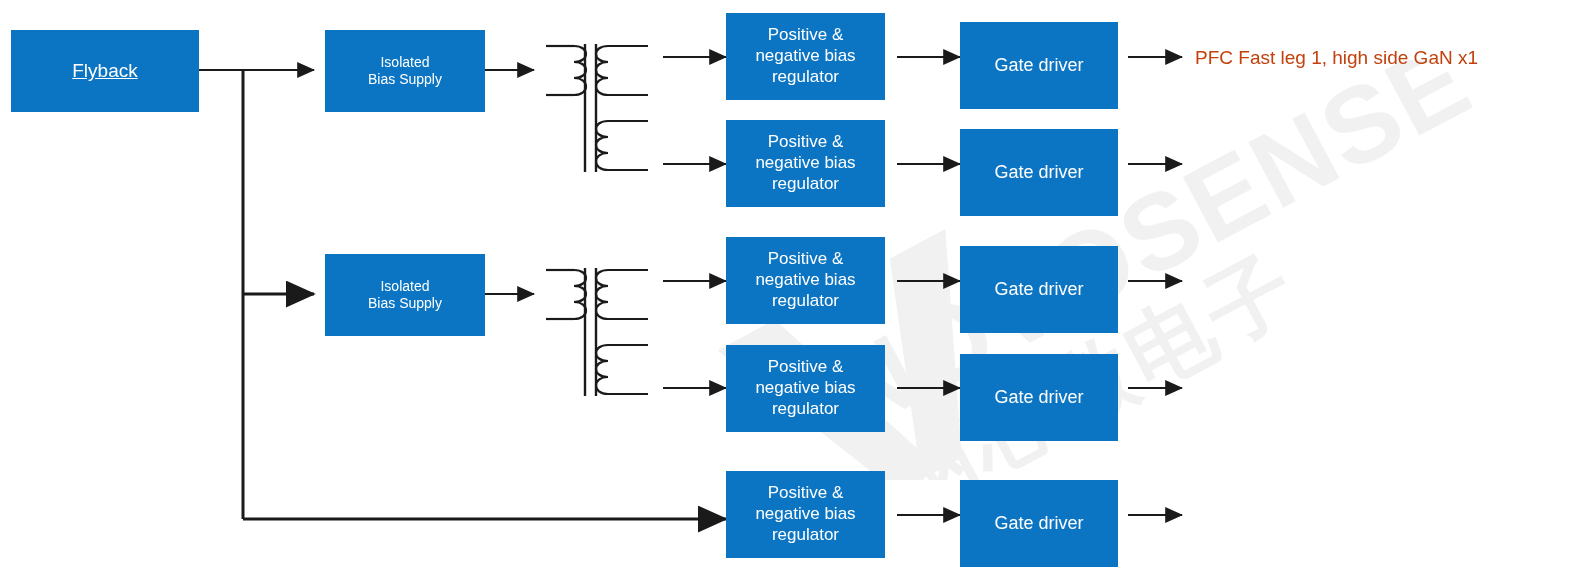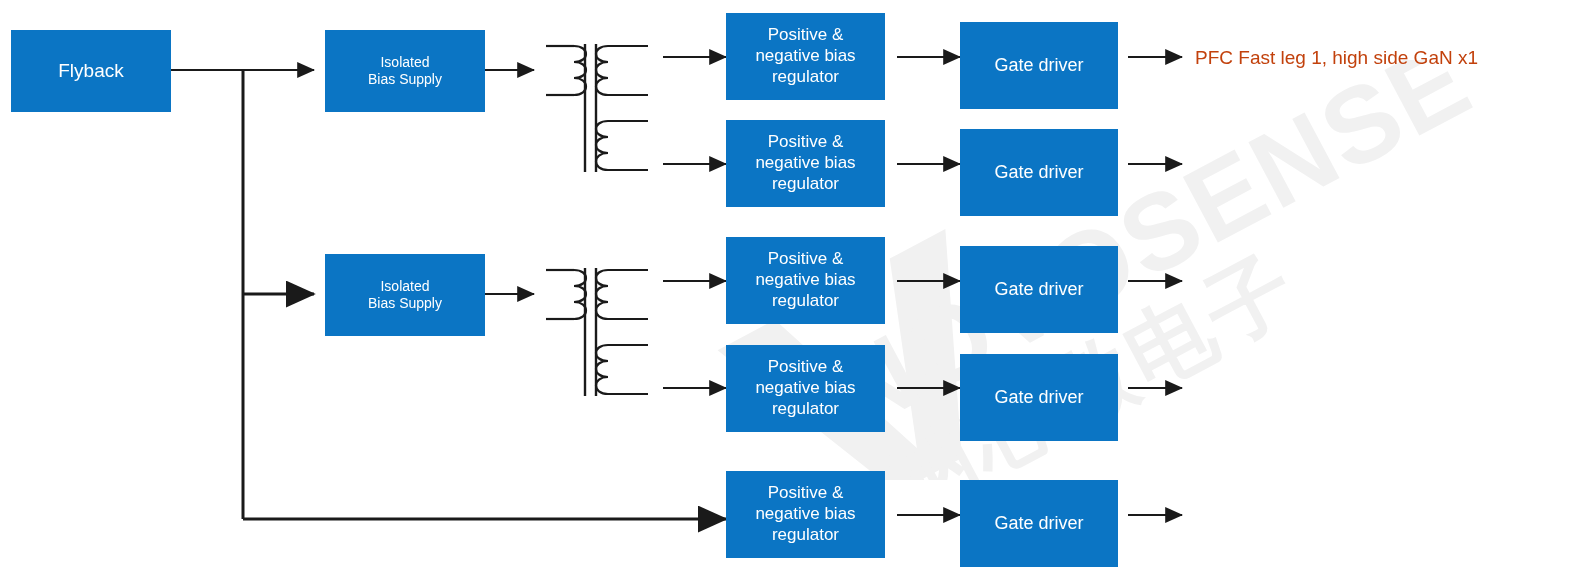--- a/index.html
+++ b/index.html
@@ -149,21 +149,21 @@
       <path stroke-width="2" d="M897,515 L960,515" marker-end="url(#ah)"></path>
 
       <path stroke-width="2" d="M1128,57  L1182,57" marker-end="url(#ah)"></path>
       <path stroke-width="2" d="M1128,164 L1182,164" marker-end="url(#ah)"></path>
       <path stroke-width="2" d="M1128,281 L1182,281" marker-end="url(#ah)"></path>
       <path stroke-width="2" d="M1128,388 L1182,388" marker-end="url(#ah)"></path>
       <path stroke-width="2" d="M1128,515 L1182,515" marker-end="url(#ah)"></path>
     </g>
   </svg>
 
-  <div class="block b-flyback" style="left:11px; top:30px; width:160px; height:82px;">
+  <div class="block b-flyback" style="left:11px; top:30px; width:188px; height:82px;text-decoration:underline;">
     <span class="block-txt">Flyback</span>
   </div>
 
   <div class="block b-ibs" style="left:325px; top:30px; width:160px; height:82px;">
     <span class="block-txt">
       <span>Isolated</span><br>
       <span>Bias Supply</span>
     </span>
   </div>
 

